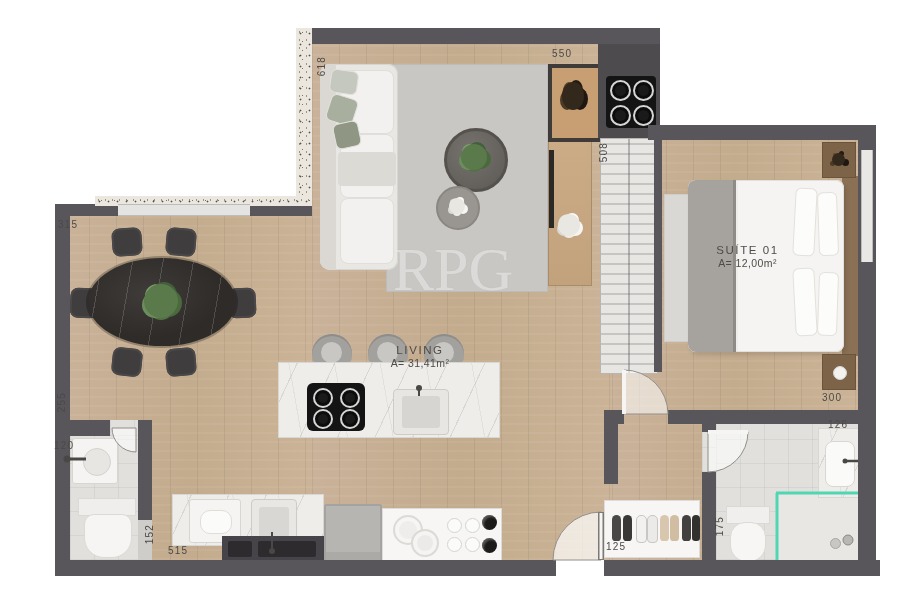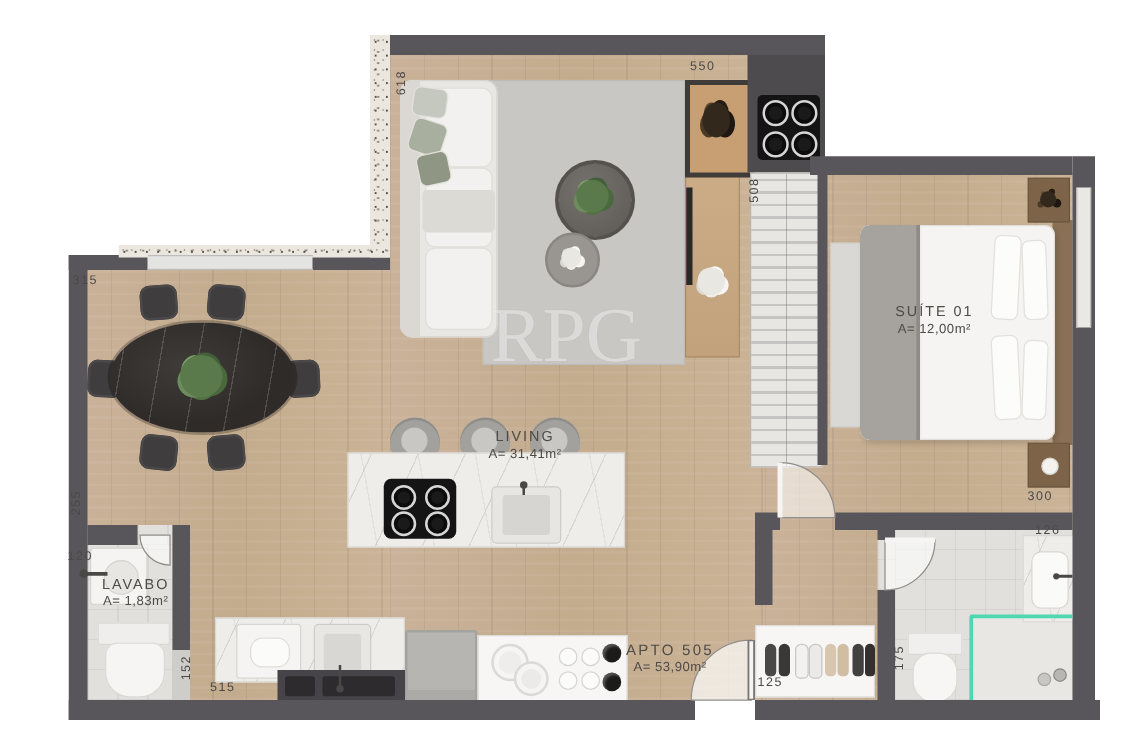--- a/index.html
+++ b/index.html
@@ -263,28 +263,20 @@
   </div>
 
   <div class="rlabel" style="left:356px;top:301px;width:128px;margin-top:42px;">
     <span class="nm">LIVING</span>
     <span class="ar">A= 31,41m²</span>
   </div>
   <div class="rlabel" style="left:685px;top:243px;width:125px;">
     <span class="nm">SUÍTE 01</span>
     <span class="ar">A= 12,00m²</span>
   </div>
-  <div class="rlabel" style="left:66px;top:461px;width:85px;">
-    <span class="nm">LAVABO</span>
-    <span class="ar">A= 1,83m²</span>
-  </div>
-  <div class="rlabel big" style="left:477px;top:513px;width:118px;">
-    <span class="nm">APTO 505</span>
-    <span class="ar">A= 53,90m²</span>
-  </div>
 
   <div class="dim v" style="left:316px;top:56px;">618</div>
   <div class="dim" style="left:552px;top:48px;">550</div>
   <div class="dim v" style="left:598px;top:142px;">508</div>
   <div class="dim" style="left:58px;top:219px;">315</div>
   <div class="dim v" style="left:56px;top:392px;">255</div>
   <div class="dim" style="left:54px;top:440px;">120</div>
   <div class="dim v" style="left:144px;top:524px;">152</div>
   <div class="dim" style="left:168px;top:545px;">515</div>
   <div class="dim" style="left:606px;top:541px;">125</div>

